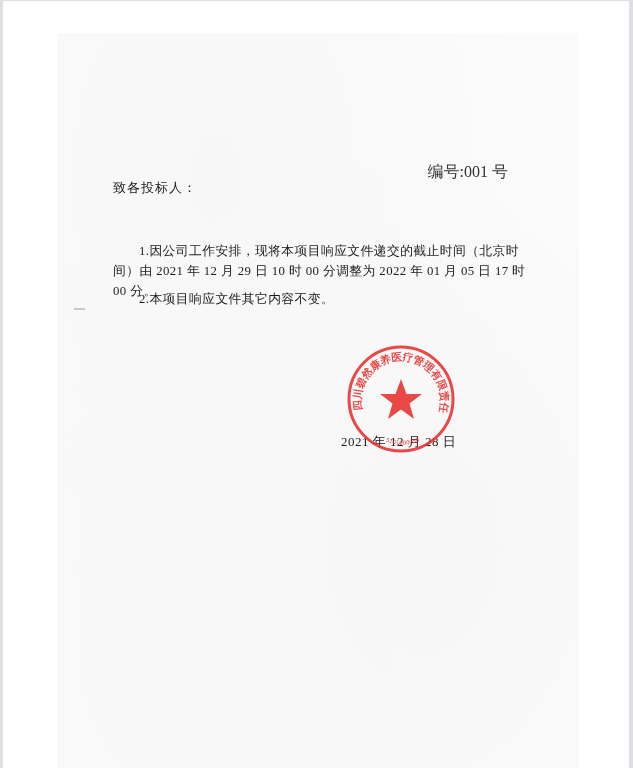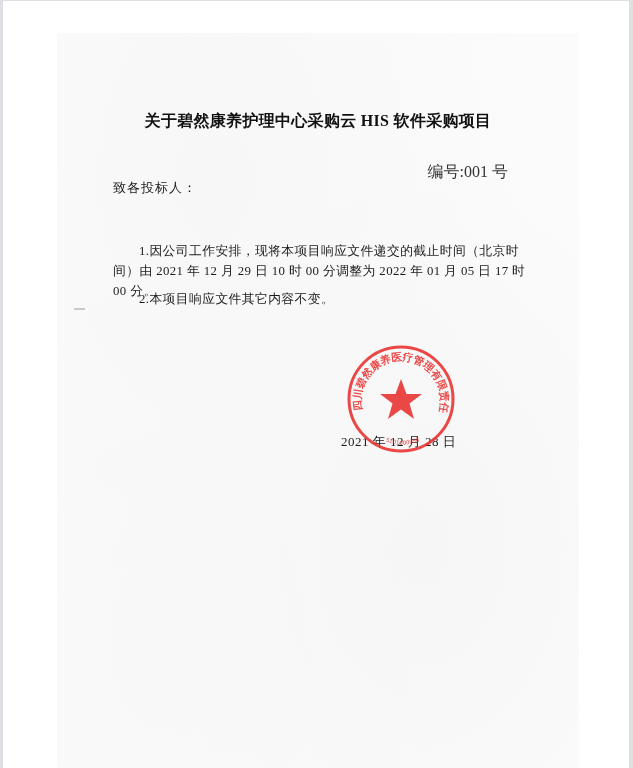--- a/index.html
+++ b/index.html
@@ -50,21 +50,20 @@
   .stamp {
     position:absolute; left:288px; top:310px; width:112px; height:112px;
     opacity:0.88;
   }
 </style>
 </head>
 <body>
 
 <div class="viewer-page">
   <div class="scan">
-    <div class="title l1">关于碧然康养护理中心采购云 HIS 软件采购项目</div>
     <div class="doc-number">编号:001 号</div>
     <div class="salutation">致各投标人：</div>
     <div class="para p1">1.因公司工作安排，现将本项目响应文件递交的截止时间（北京时间）由 2021 年 12 月 29 日 10 时 00 分调整为 2022 年 01 月 05 日 17 时 00 分。</div>
     <div class="para p2">2.本项目响应文件其它内容不变。</div>
     <div class="scan-mark"></div>
 
     <div class="sign-date">2021 年 12 月 28 日</div>
 
     <svg class="stamp" viewBox="0 0 112 112">
       <defs>

